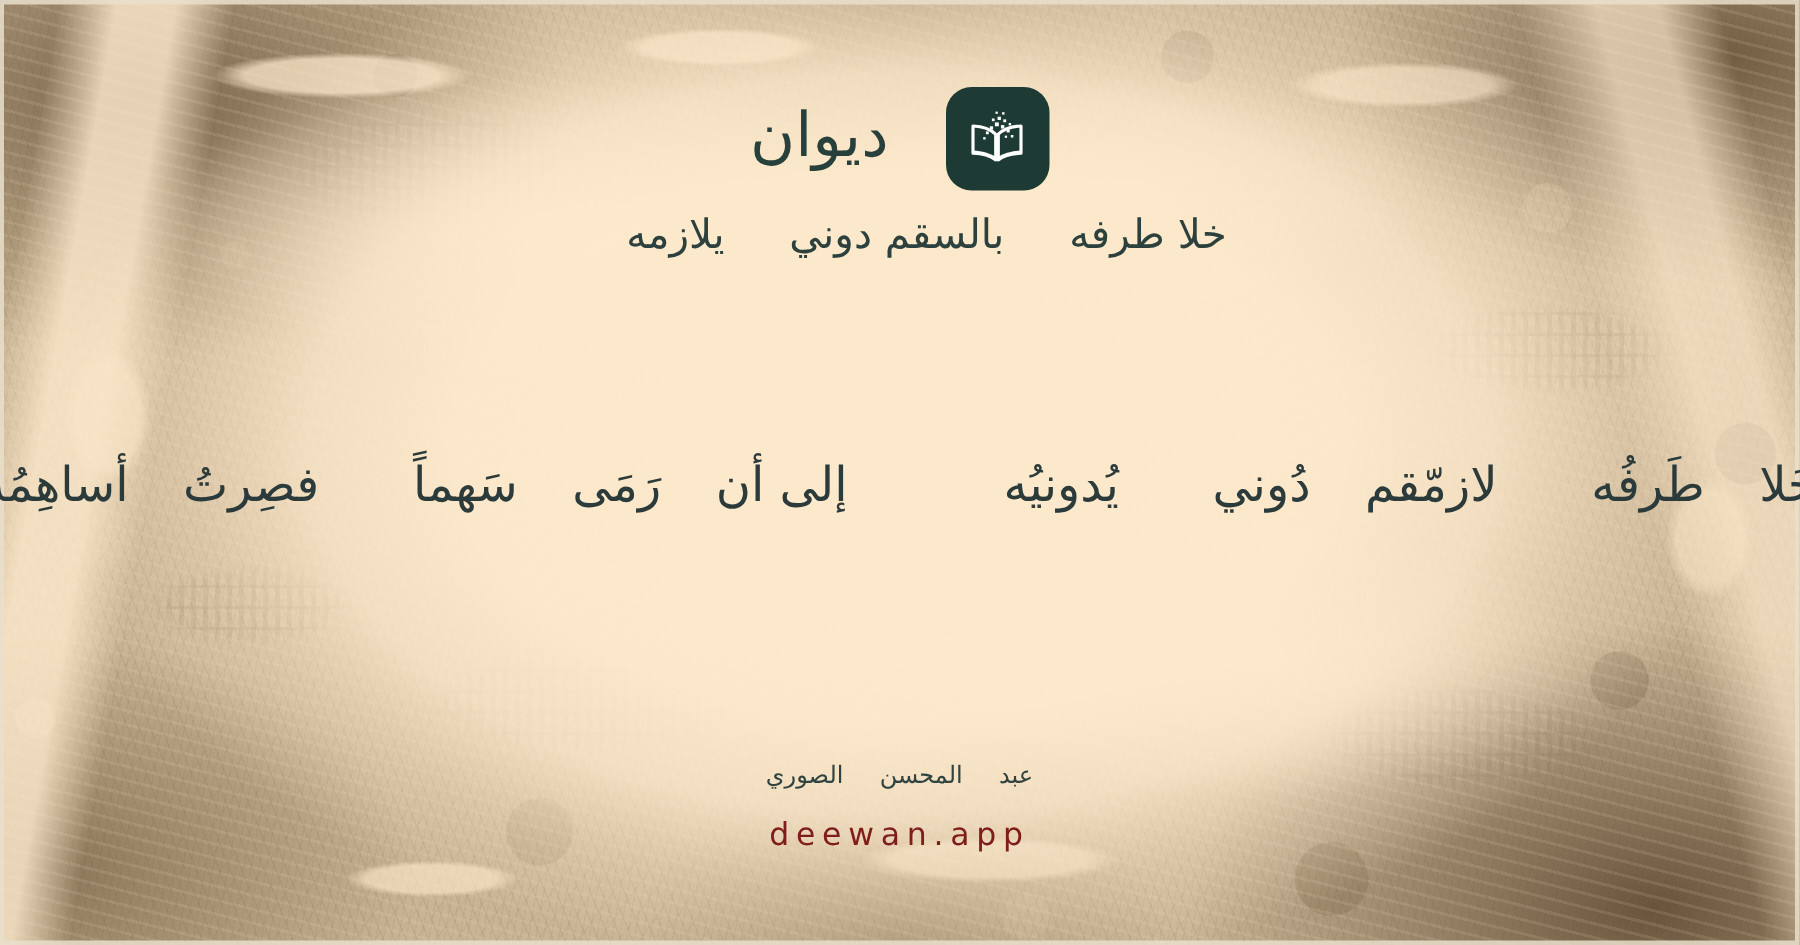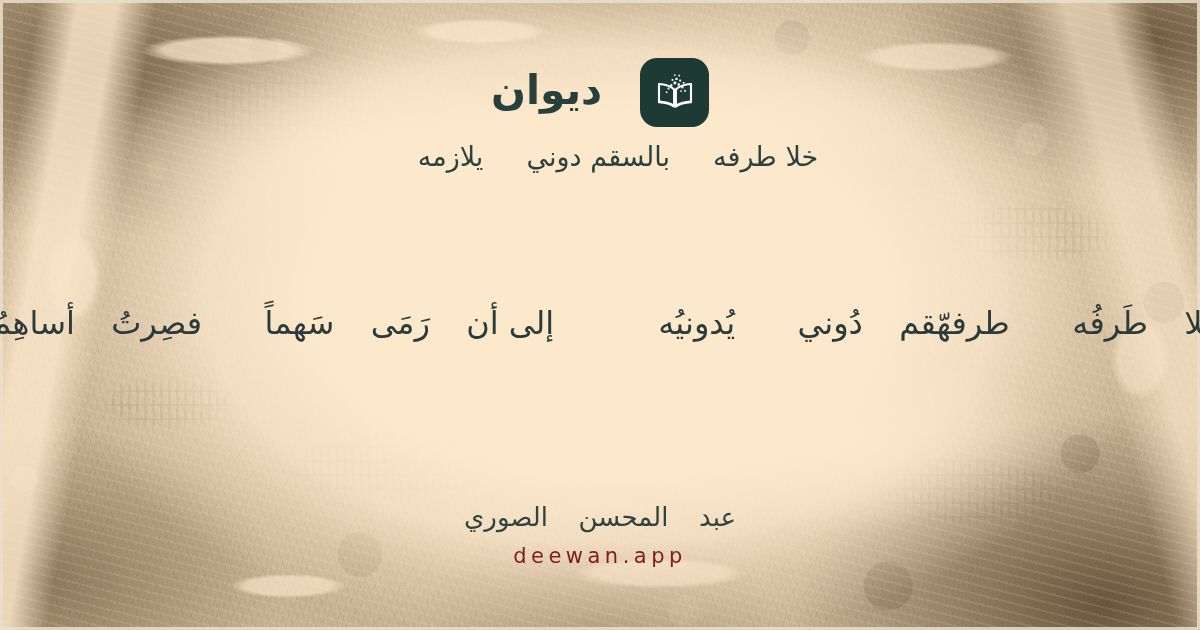--- a/index.html
+++ b/index.html
@@ -119,21 +119,20 @@
   .brand {
     position: absolute;
     top: 58px;
     left: 0;
     right: 0;
     display: flex;
     flex-direction: row;
     align-items: center;
     justify-content: center;
     gap: 38px;
-    font-weight: bold;
   }
   .logo-box {
     width: 69px;
     height: 69px;
     border-radius: 17px;
     background: #1d3b34;
     display: flex;
     align-items: center;
     justify-content: center;
     flex: 0 0 auto;
@@ -185,21 +184,21 @@
   
   .footer {
     position: absolute;
     left: 0;
     right: 0;
     top: 500px;
     text-align: center;
   }
   .poet {
     color: #2f4340;
-    font-size: 26px;
+    font-size: 16px;
     line-height: 34px;
     white-space: nowrap;
   }
   .poet .sp { display: inline-block; width: 14px; }
   .site {
     margin-top: 8px;
     color: #7f1d1d;
     font-size: 21px;
     line-height: 28px;
     letter-spacing: 4.5px;
@@ -262,21 +261,21 @@
       <span>يلازمه</span>
     </div>
 
     <div class="verse">
       <div class="hemistich">
         <span>خَلا</span>
         <span class="sp"></span>
         <span>طَرفُه</span>
         <span class="sp"></span>
         <span class="sp"></span>
-        <span>طرفهّقم</span>
+        <span>لازمّقم</span>
         <span class="sp"></span>
         <span>دُوني</span>
         <span class="sp"></span>
         <span class="sp"></span>
         <span>يُدونيُه</span>
       </div>
 
       <div class="verse-gap"></div>
 
       <div class="hemistich">

